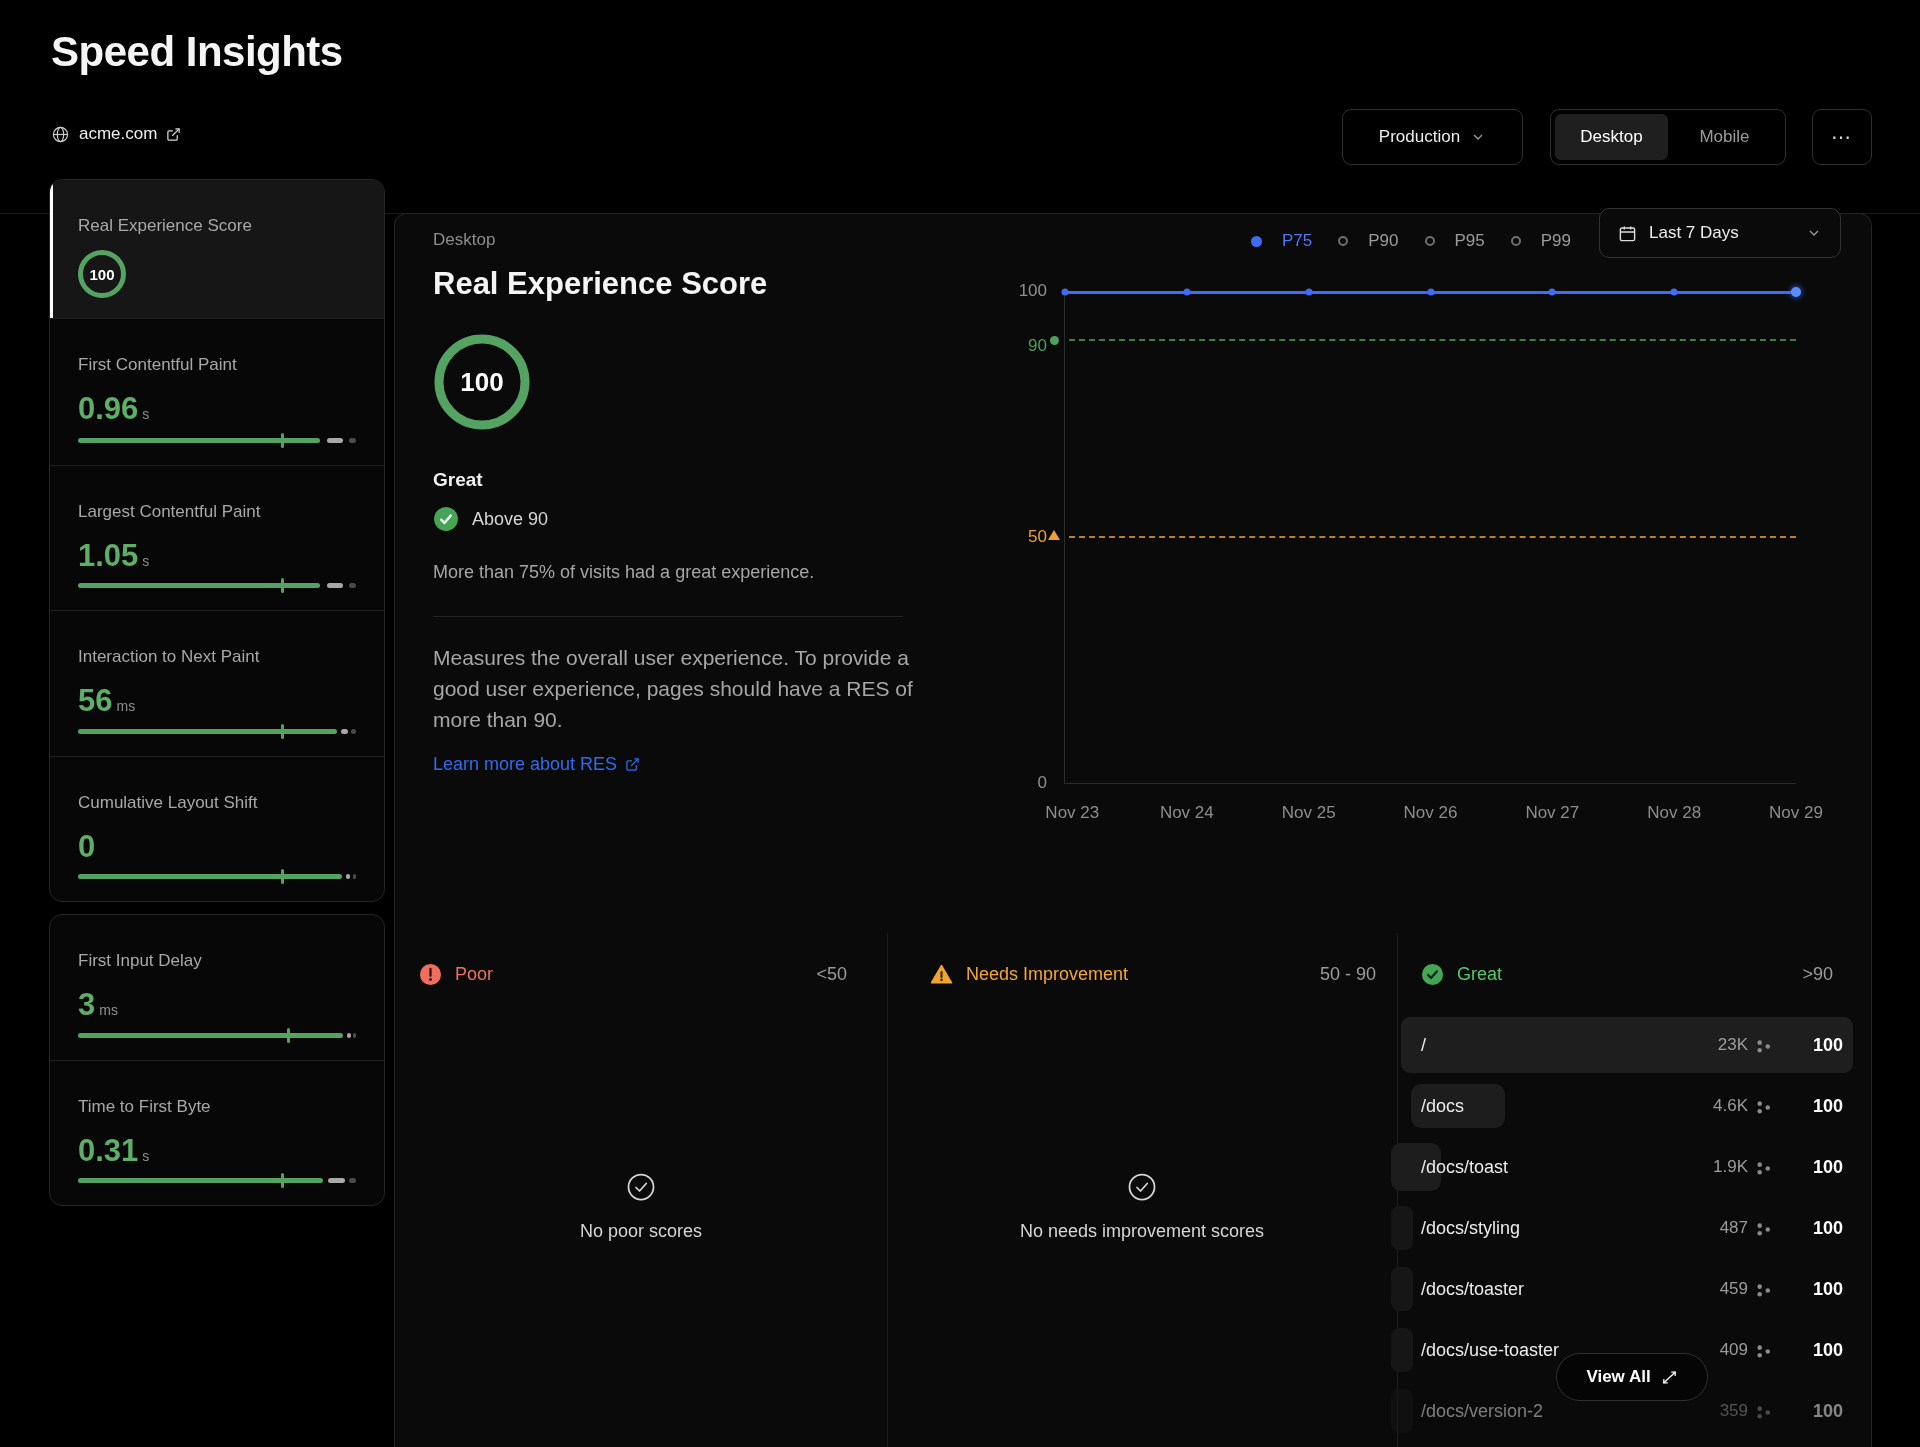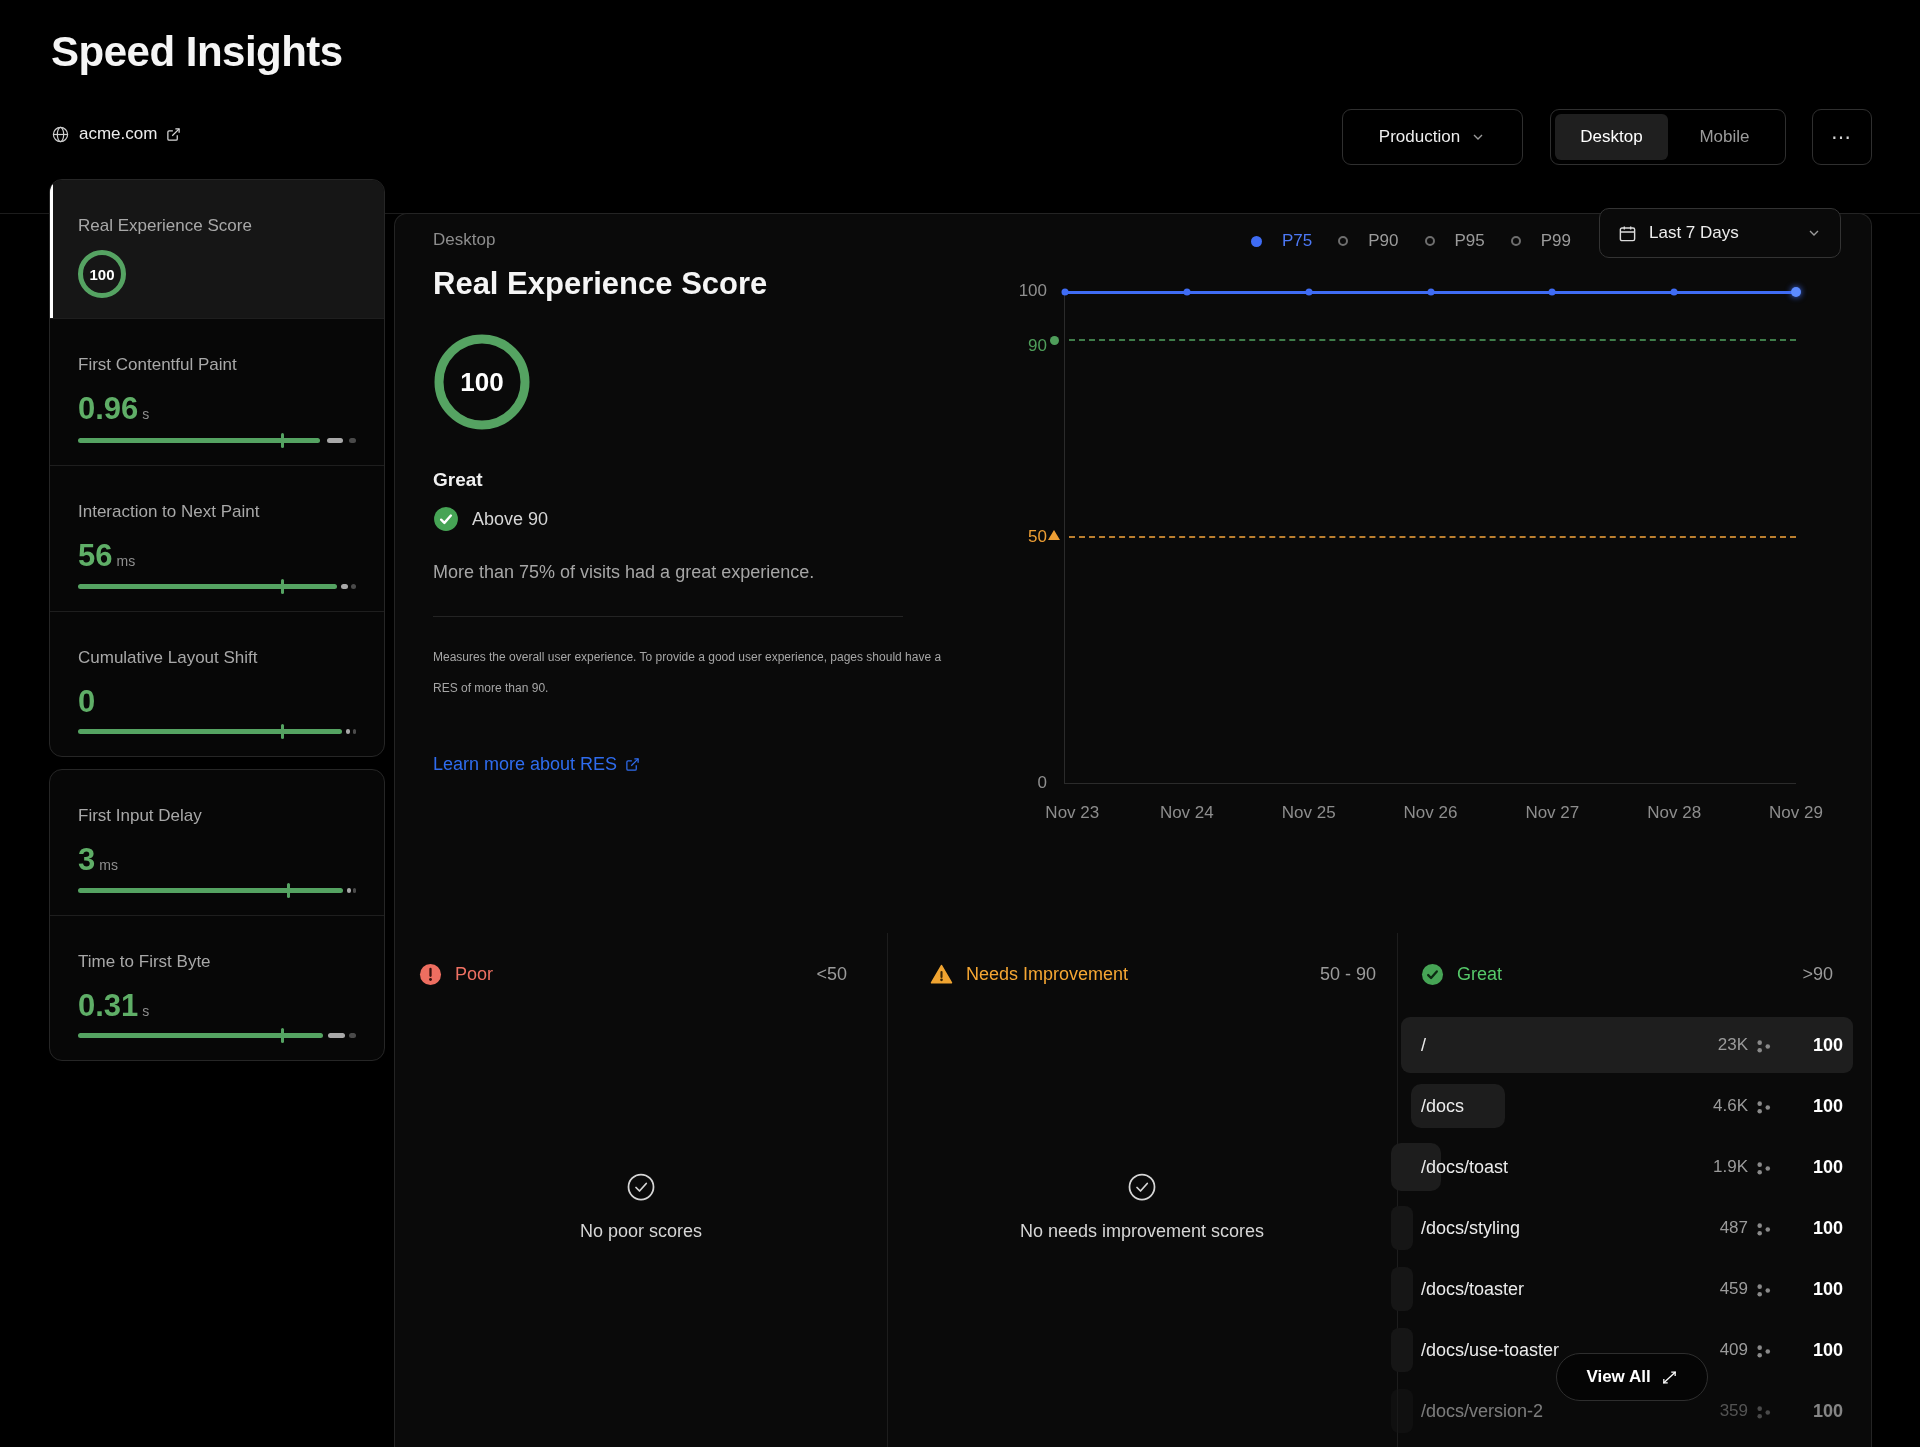--- a/index.html
+++ b/index.html
@@ -55,21 +55,21 @@
   .device-label { position:absolute; left:38px; top:16px; font-size:17px; color:#8d8d8d; }
   .panel-title { position:absolute; left:38px; top:52px; font-size:31px; font-weight:700; color:#f5f5f5; }
   .ring-wrap { position:absolute; left:37px; top:118px; width:100px; height:100px; }
   .ring-wrap .ring-num { position:absolute; inset:0; display:flex; align-items:center; justify-content:center;
                          font-size:26px; font-weight:600; color:#fff; }
   .rating { position:absolute; left:38px; top:255px; font-size:19px; font-weight:700; color:#f0f0f0; }
   .rating-row { position:absolute; left:38px; top:292px; display:flex; align-items:center; gap:13px;
                 font-size:18px; color:#d6d6d6; }
   .summary { position:absolute; left:38px; top:348px; width:520px; font-size:18px; color:#a6a6a6; }
   .panel-divider { position:absolute; left:38px; top:402px; width:470px; height:1px; background:#242424; }
-  .description { position:absolute; left:38px; top:428px; width:510px; font-size:12px; line-height:31px; color:#a6a6a6; }
+  .description { position:absolute; left:38px; top:428px; width:510px; font-size:21px; line-height:31px; color:#a6a6a6; }
   .learn-link { position:absolute; left:38px; top:540px; display:flex; align-items:center; gap:8px;
                 font-size:18px; color:#2f6cee; cursor:pointer; }
   .learn-link svg { width:15px; height:15px; }
 
   
   .legend { position:absolute; right:300px; top:10px; display:flex; align-items:center; gap:26px; height:34px; }
   .legend-item { display:flex; align-items:center; gap:20px; font-size:17px; color:#9b9b9b; cursor:pointer; }
   .legend-item.active { color:#4d79f6; }
   .legend-dot { width:11px; height:11px; border-radius:50%; background:#3f6cf4; }
   .legend-ring { width:10px; height:10px; border-radius:50%; border:2px solid #6e6e6e; }
@@ -192,20 +192,30 @@
       <div class="card" style="height:147px">
         <div class="card-label">First Contentful Paint</div>
         <div class="card-value"><span class="num">0.96</span><span class="unit">s</span></div>
         <div class="bar">
           <div class="seg green" style="width:87%"></div>
             <div class="seg light" style="left:89.5%;width:6%"></div>
             <div class="seg dark" style="left:97.5%;width:2.5%"></div>
             <div class="tick" style="left:73%"></div>
         </div>
       </div>
+      <div class="card" style="height:145px">
+        <div class="card-label">Largest Contentful Paint</div>
+        <div class="card-value"><span class="num">1.05</span><span class="unit">s</span></div>
+        <div class="bar">
+          <div class="seg green" style="width:87%"></div>
+            <div class="seg light" style="left:89.5%;width:6%"></div>
+            <div class="seg dark" style="left:97.5%;width:2.5%"></div>
+            <div class="tick" style="left:73%"></div>
+        </div>
+      </div>
       <div class="card" style="height:146px">
         <div class="card-label">Interaction to Next Paint</div>
         <div class="card-value"><span class="num">56</span><span class="unit">ms</span></div>
         <div class="bar">
           <div class="seg green" style="width:93%"></div>
             <div class="seg light" style="left:94.5%;width:2.5%"></div>
             <div class="seg dark" style="left:98.2%;width:1.8%"></div>
             <div class="tick" style="left:73%"></div>
         </div>
       </div>

